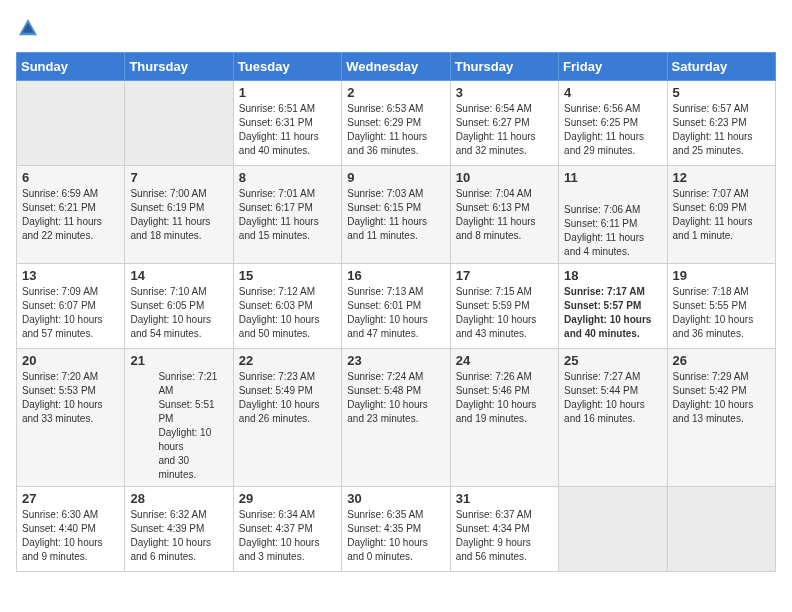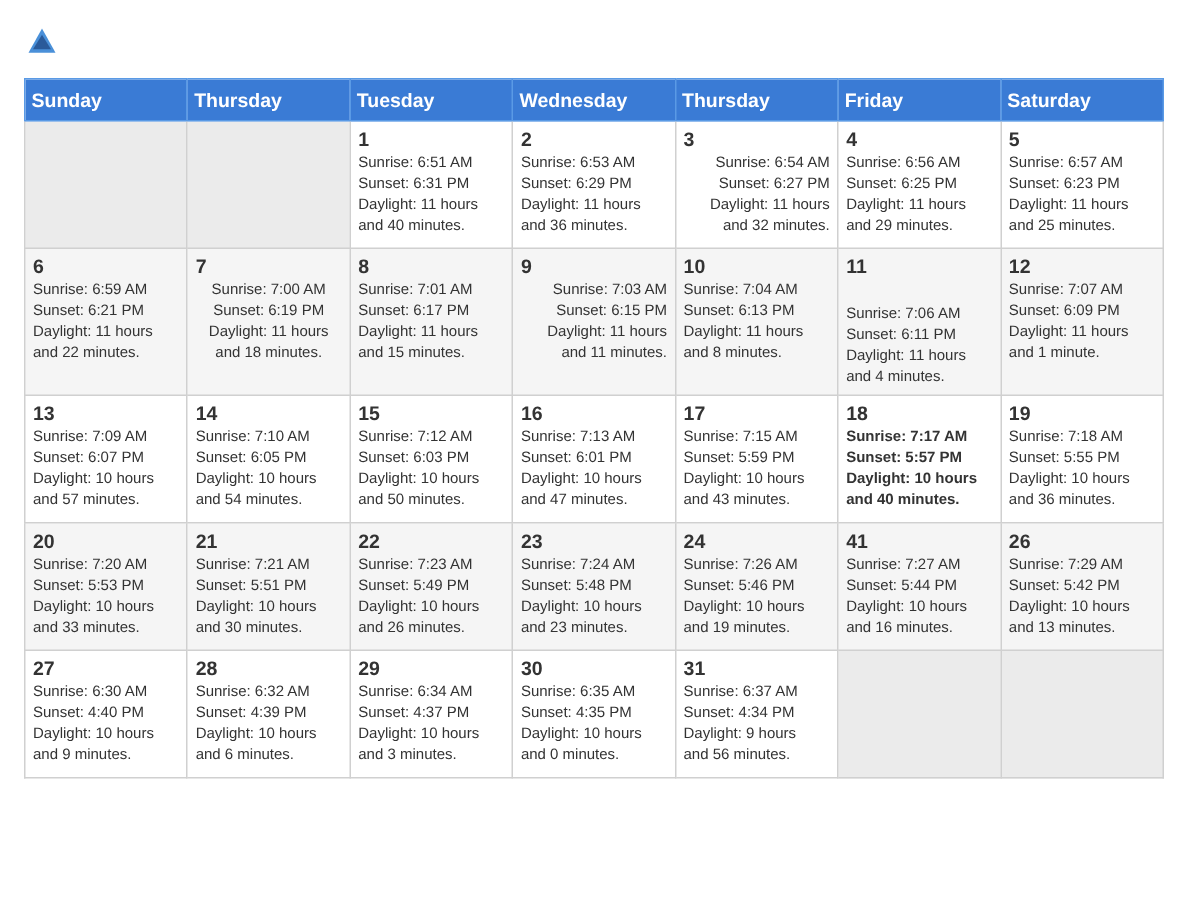--- a/index.html
+++ b/index.html
@@ -137,21 +137,21 @@
         </td>
         <td>
           <span class="day-number">2</span>
           <div class="day-info" style="white-space: pre-line;">Sunrise: 6:53 AM
 Sunset: 6:29 PM
 Daylight: 11 hours
 and 36 minutes.</div>
         </td>
         <td>
           <span class="day-number">3</span>
-          <div class="day-info" style="white-space: pre-line; text-align: right;">Sunrise: 6:54 AM
+          <div class="day-info" style="white-space: pre-line;">Sunrise: 6:54 AM
 Sunset: 6:27 PM
 Daylight: 11 hours
 and 32 minutes.</div>
         </td>
         <td>
           <span class="day-number">4</span>
           <div class="day-info" style="white-space: pre-line;">Sunrise: 6:56 AM
 Sunset: 6:25 PM
 Daylight: 11 hours
 and 29 minutes.</div>
@@ -167,35 +167,35 @@
       <tr>
         <td>
           <span class="day-number">6</span>
           <div class="day-info" style="white-space: pre-line;">Sunrise: 6:59 AM
 Sunset: 6:21 PM
 Daylight: 11 hours
 and 22 minutes.</div>
         </td>
         <td>
           <span class="day-number">7</span>
-          <div class="day-info" style="white-space: pre-line; text-align: center;">Sunrise: 7:00 AM
+          <div class="day-info" style="white-space: pre-line;">Sunrise: 7:00 AM
 Sunset: 6:19 PM
 Daylight: 11 hours
 and 18 minutes.</div>
         </td>
         <td>
           <span class="day-number">8</span>
           <div class="day-info" style="white-space: pre-line;">Sunrise: 7:01 AM
 Sunset: 6:17 PM
 Daylight: 11 hours
 and 15 minutes.</div>
         </td>
         <td>
           <span class="day-number">9</span>
-          <div class="day-info" style="white-space: pre-line; text-align: right;">Sunrise: 7:03 AM
+          <div class="day-info" style="white-space: pre-line;">Sunrise: 7:03 AM
 Sunset: 6:15 PM
 Daylight: 11 hours
 and 11 minutes.</div>
         </td>
         <td>
           <span class="day-number">10</span>
           <div class="day-info" style="white-space: pre-line;">Sunrise: 7:04 AM
 Sunset: 6:13 PM
 Daylight: 11 hours
 and 8 minutes.</div>
@@ -269,21 +269,21 @@
       <tr>
         <td>
           <span class="day-number">20</span>
           <div class="day-info" style="white-space: pre-line;">Sunrise: 7:20 AM
 Sunset: 5:53 PM
 Daylight: 10 hours
 and 33 minutes.</div>
         </td>
         <td>
           <span class="day-number">21</span>
-          <div class="day-info" style="white-space: pre-line;">Sunrise: 7:21 AM
+          <div class="day-info" style="white-space: pre-line; margin-left: 28px;">Sunrise: 7:21 AM
 Sunset: 5:51 PM
 Daylight: 10 hours
 and 30 minutes.</div>
         </td>
         <td>
           <span class="day-number">22</span>
           <div class="day-info" style="white-space: pre-line;">Sunrise: 7:23 AM
 Sunset: 5:49 PM
 Daylight: 10 hours
 and 26 minutes.</div>
@@ -296,21 +296,21 @@
 and 23 minutes.</div>
         </td>
         <td>
           <span class="day-number">24</span>
           <div class="day-info" style="white-space: pre-line;">Sunrise: 7:26 AM
 Sunset: 5:46 PM
 Daylight: 10 hours
 and 19 minutes.</div>
         </td>
         <td>
-          <span class="day-number">41</span>
+          <span class="day-number">25</span>
           <div class="day-info" style="white-space: pre-line;">Sunrise: 7:27 AM
 Sunset: 5:44 PM
 Daylight: 10 hours
 and 16 minutes.</div>
         </td>
         <td>
           <span class="day-number">26</span>
           <div class="day-info" style="white-space: pre-line;">Sunrise: 7:29 AM
 Sunset: 5:42 PM
 Daylight: 10 hours

